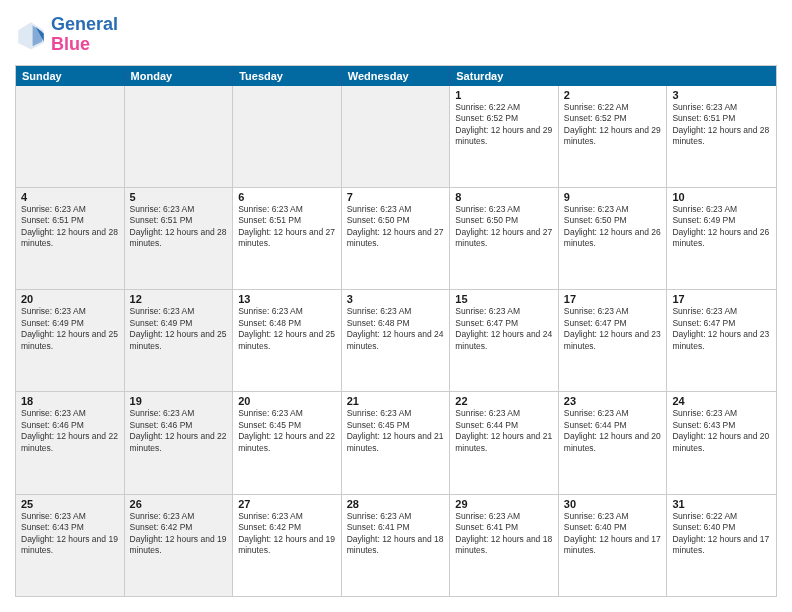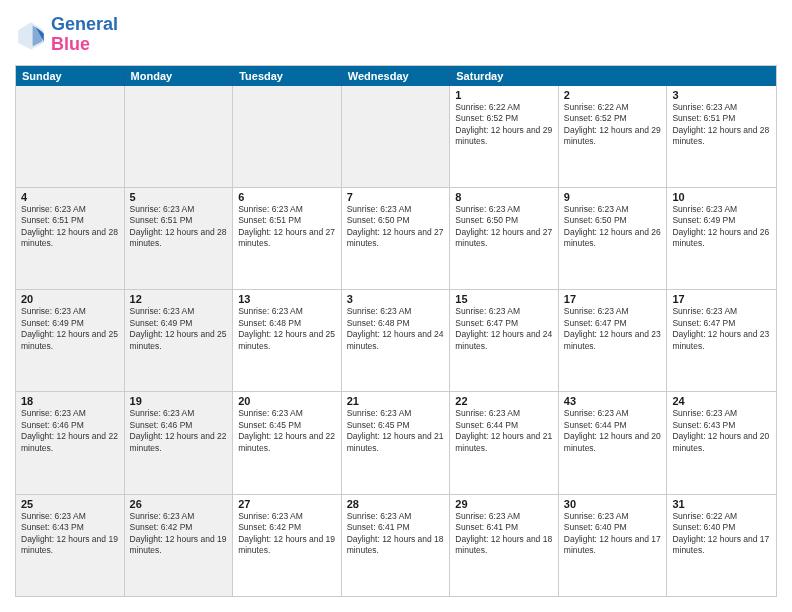--- a/index.html
+++ b/index.html
@@ -276,21 +276,21 @@
 Sunset: 6:45 PM
 Daylight: 12 hours and 21 minutes.</div>
           </div>
           <div class="cal-cell">
             <div class="day-num">22</div>
             <div class="cell-text" style="white-space: pre-line;">Sunrise: 6:23 AM
 Sunset: 6:44 PM
 Daylight: 12 hours and 21 minutes.</div>
           </div>
           <div class="cal-cell">
-            <div class="day-num">43</div>
+            <div class="day-num">23</div>
             <div class="cell-text" style="white-space: pre-line;">Sunrise: 6:23 AM
 Sunset: 6:44 PM
 Daylight: 12 hours and 20 minutes.</div>
           </div>
           <div class="cal-cell">
             <div class="day-num">24</div>
             <div class="cell-text" style="white-space: pre-line;">Sunrise: 6:23 AM
 Sunset: 6:43 PM
 Daylight: 12 hours and 20 minutes.</div>
           </div>

